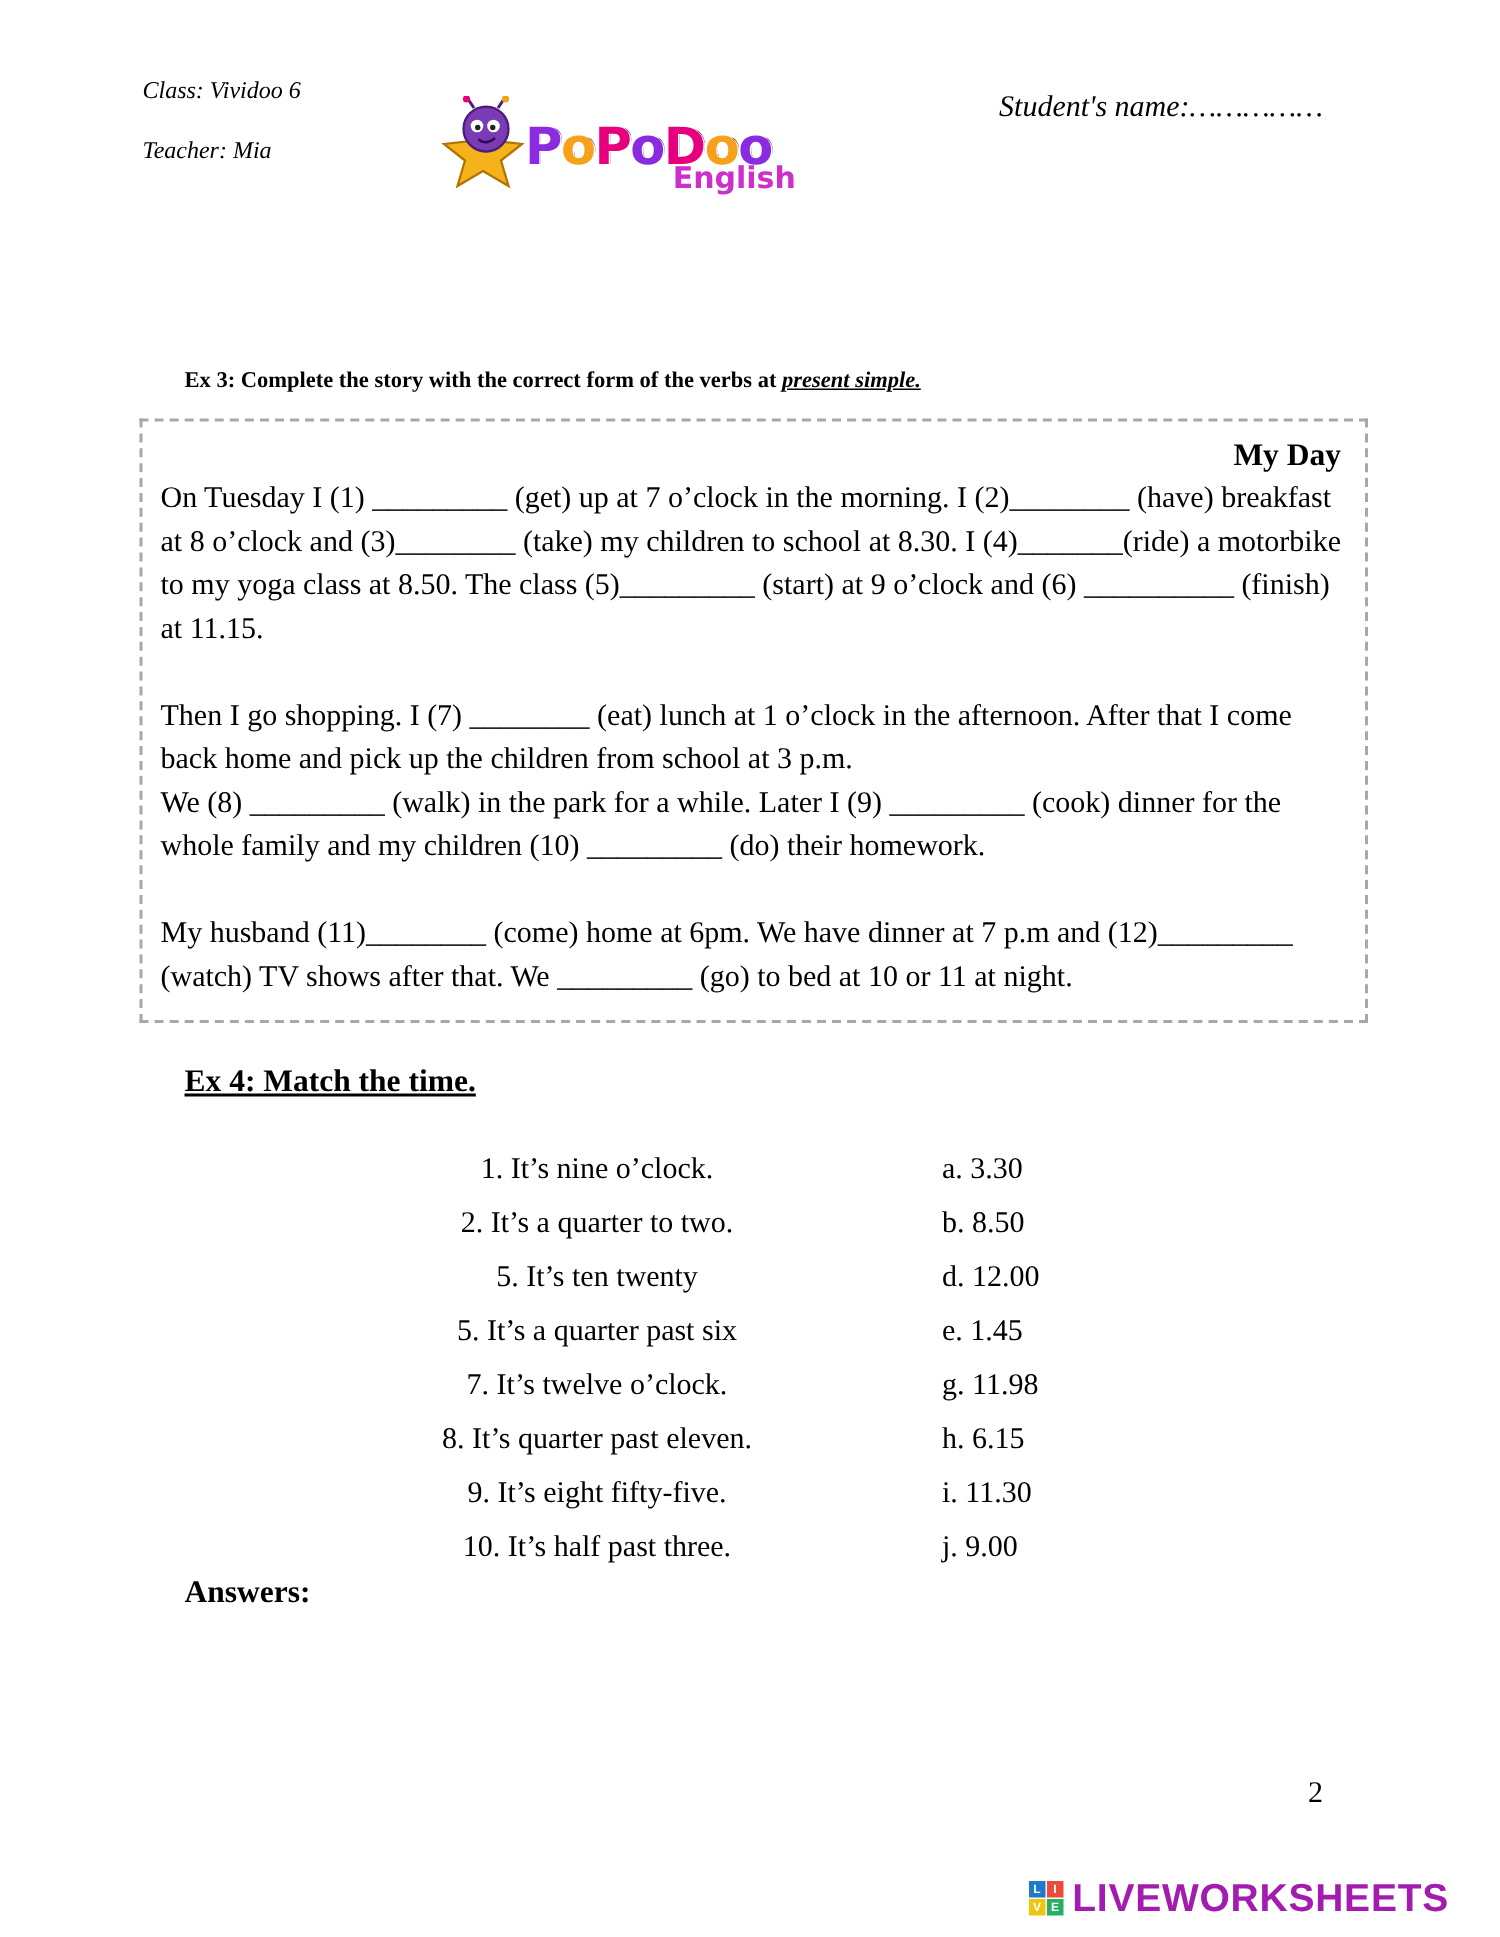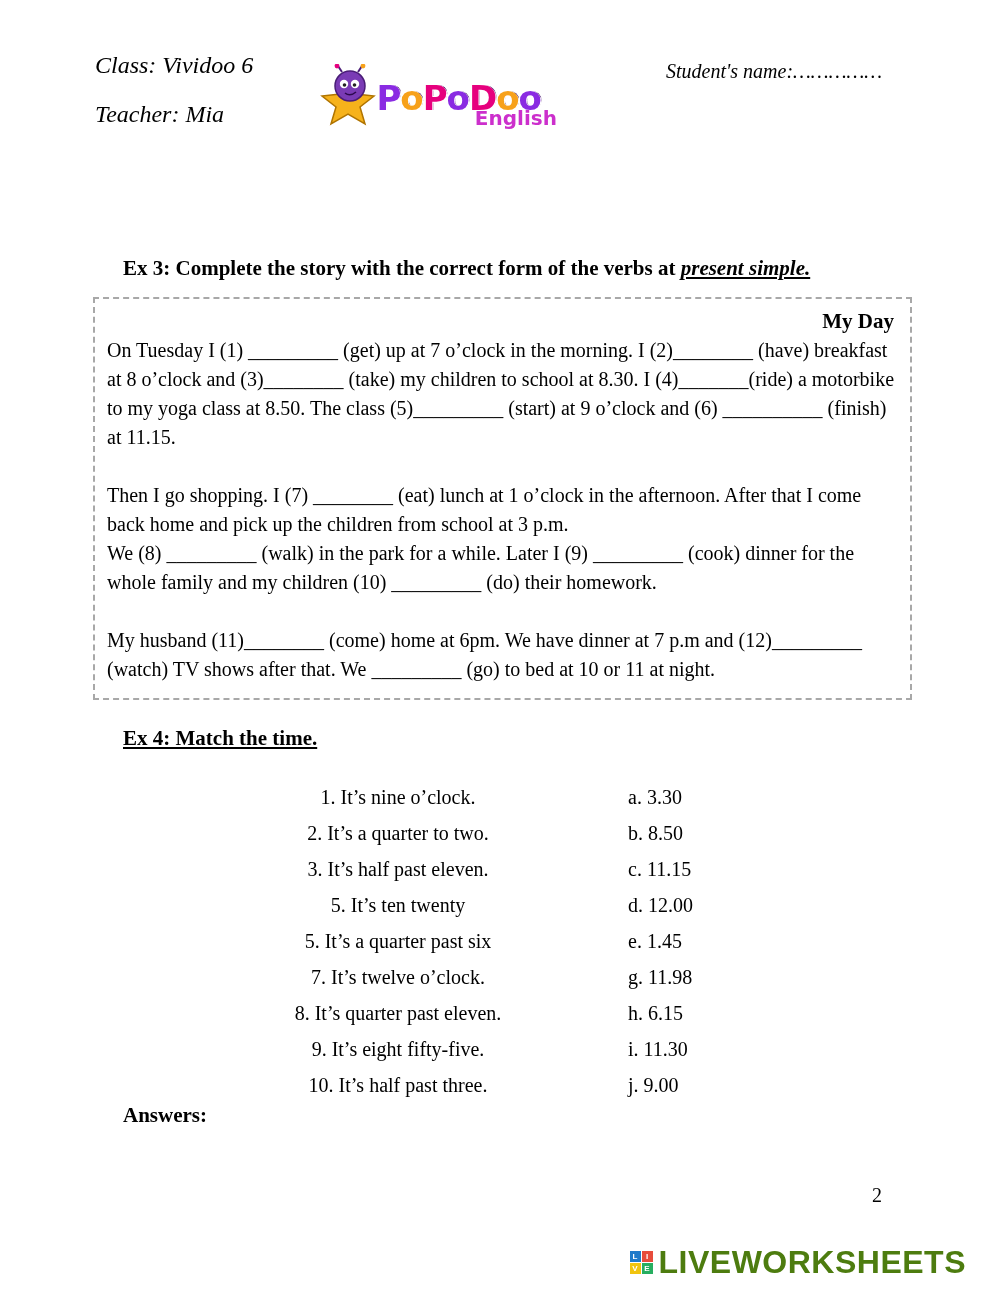--- a/index.html
+++ b/index.html
@@ -10,21 +10,21 @@
     position: relative;
     overflow: hidden;
     font-family: "Liberation Serif", serif;
     color: #000000;
     font-size: 20px;
   }
   .page { padding: 52px 88px 0 95px; }
 
   
   .header { display: flex; justify-content: space-between; align-items: flex-start; min-height: 88px; }
-  .header-left { font-style: italic; font-size: 24px; }
+  .header-left { font-style: italic; font-size: 16px; }
   .header-left .line { margin-bottom: 22px; }
   .header-right { font-style: italic; font-size: 20px; padding-top: 8px; padding-right: 30px; }
 
   
   .logo { display: flex; align-items: center; margin-left: -60px; margin-top: 12px; }
   .logo-mascot { margin-right: -6px; }
   .logo-textwrap { position: relative; }
   .logo-letters span {
     font-family: "DejaVu Sans", sans-serif;
     font-weight: bold;
@@ -32,21 +32,21 @@
     text-shadow: 1px 1px 0 #fff, -1px -1px 0 #fff, 1px 0 0 #3a0a5e;
     letter-spacing: -1px;
   }
   .logo-sub {
     position: absolute; right: -16px; bottom: -12px;
     font-family: "DejaVu Sans", sans-serif;
     font-weight: bold; font-size: 20px; color: #cc2fcc;
   }
 
   
-  .ex3-heading { margin-top: 106px; margin-left: 28px; font-weight: bold; font-size: 21px; }
+  .ex3-heading { margin-top: 106px; margin-left: 28px; font-weight: bold; font-size: 15px; }
   .ex3-heading .emph { font-style: italic; text-decoration: underline; }
 
   .story-box {
     margin-top: 16px;
     margin-left: -2px;
     margin-right: 0;
     border: 2px dashed #a8a8a8;
     padding: 8px 16px 14px 12px;
     line-height: 29px;
   }
@@ -68,21 +68,21 @@
   
   .footer { position: absolute; right: 34px; bottom: 10px; display: flex; align-items: center; }
   .footer-icon { display: grid; grid-template-columns: 11px 11px; grid-template-rows: 11px 11px; gap: 1px; margin-right: 6px; }
   .footer-icon span {
     display: flex; align-items: center; justify-content: center;
     color: #ffffff; font-family: "Liberation Sans", sans-serif;
     font-weight: bold; font-size: 8px; line-height: 1;
   }
   .footer-brand {
     font-family: "Liberation Sans", sans-serif;
-    font-weight: bold; font-size: 32px; color: #4d7c0f; letter-spacing: 0.5px;
+    font-weight: bold; font-size: 26px; color: #a21caf; letter-spacing: 0.5px;
   }
 </style>
 </head>
 <body>
 
 <div class="page">
 
   <div class="header">
     <div class="header-left">
       <div class="line">Class: Vividoo 6</div>
@@ -131,24 +131,20 @@
   <div class="match-list">
     <div class="match-row">
       <span class="match-left">1. It’s nine o’clock.</span>
       <span class="match-right">a. 3.30</span>
     </div>
     <div class="match-row">
       <span class="match-left">2. It’s a quarter to two.</span>
       <span class="match-right">b. 8.50</span>
     </div>
     <div class="match-row">
-      <span class="match-left">3. It’s half past eleven.</span>
-      <span class="match-right">c. 11.15</span>
-    </div>
-    <div class="match-row">
       <span class="match-left">5. It’s ten twenty</span>
       <span class="match-right">d. 12.00</span>
     </div>
     <div class="match-row">
       <span class="match-left">5. It’s a quarter past six</span>
       <span class="match-right">e. 1.45</span>
     </div>
     <div class="match-row">
       <span class="match-left">7. It’s twelve o’clock.</span>
       <span class="match-right">g. 11.98</span>

